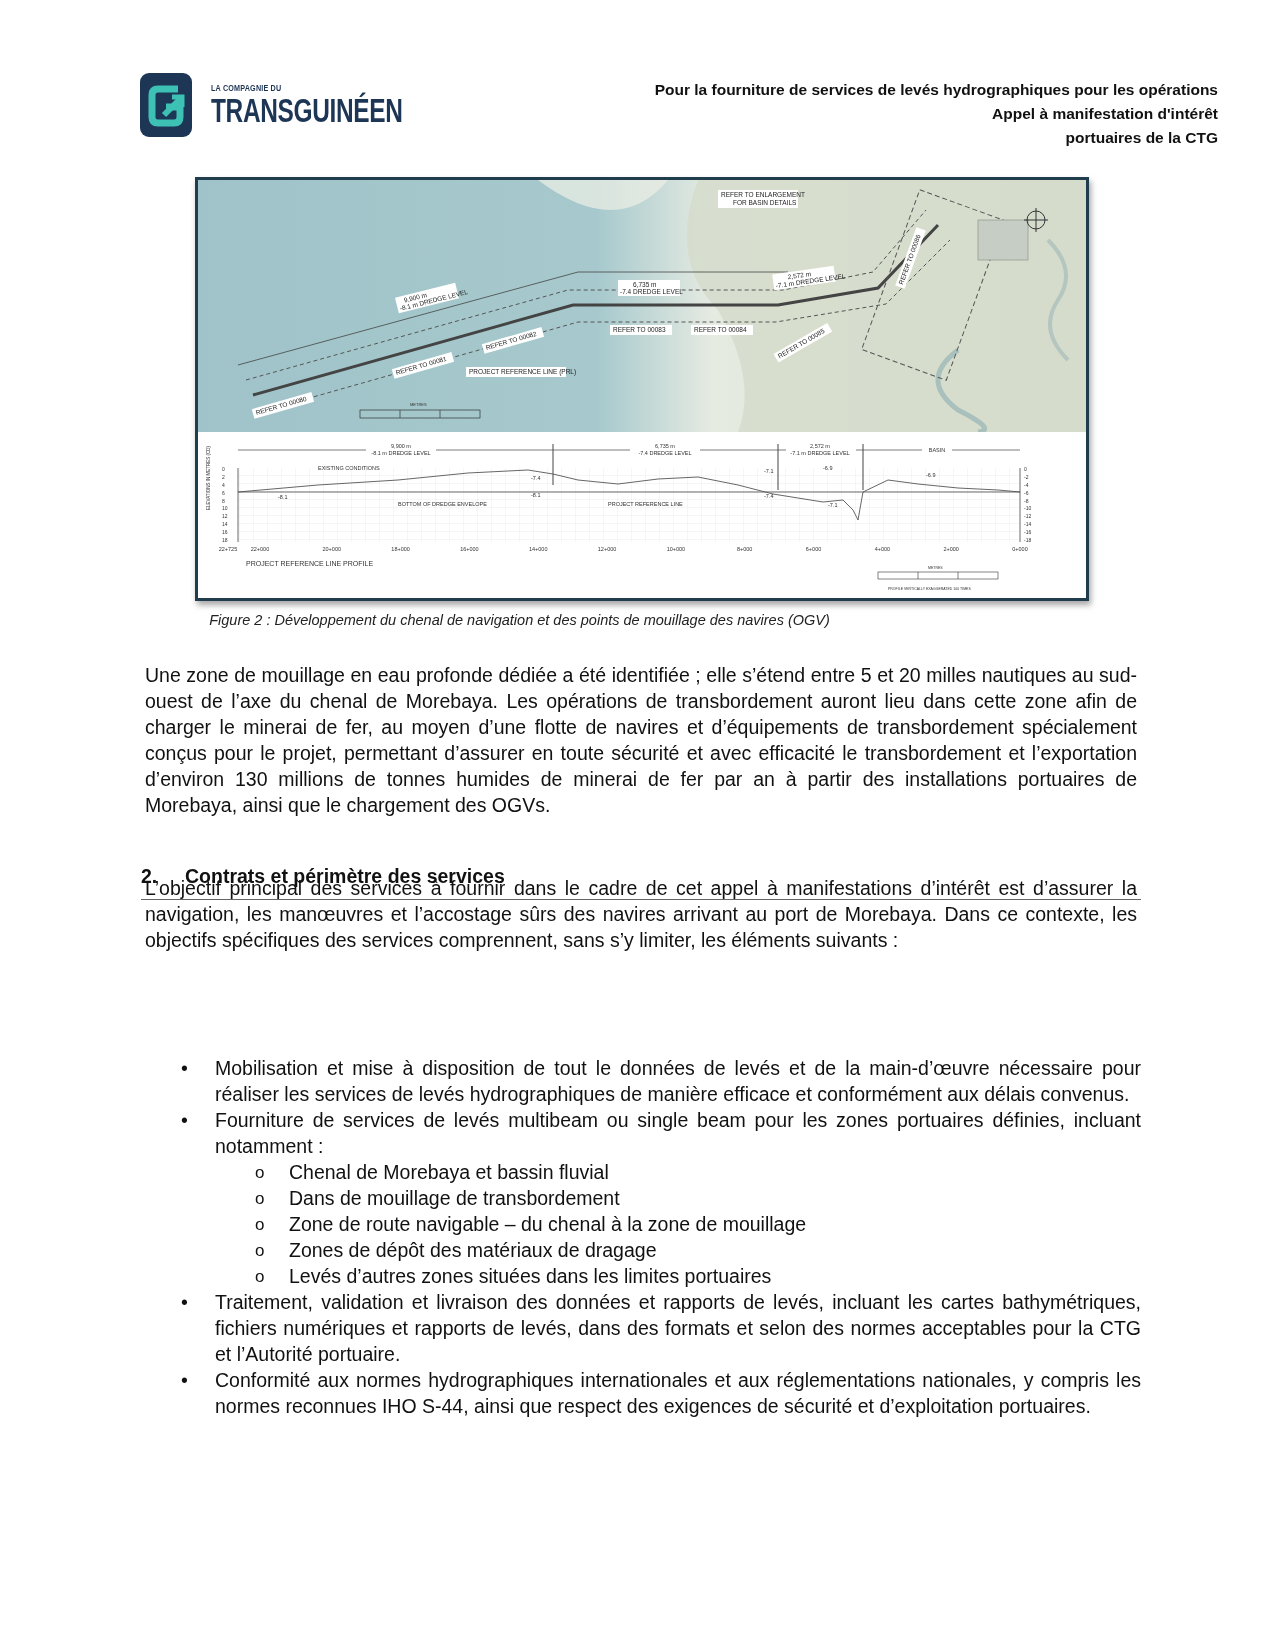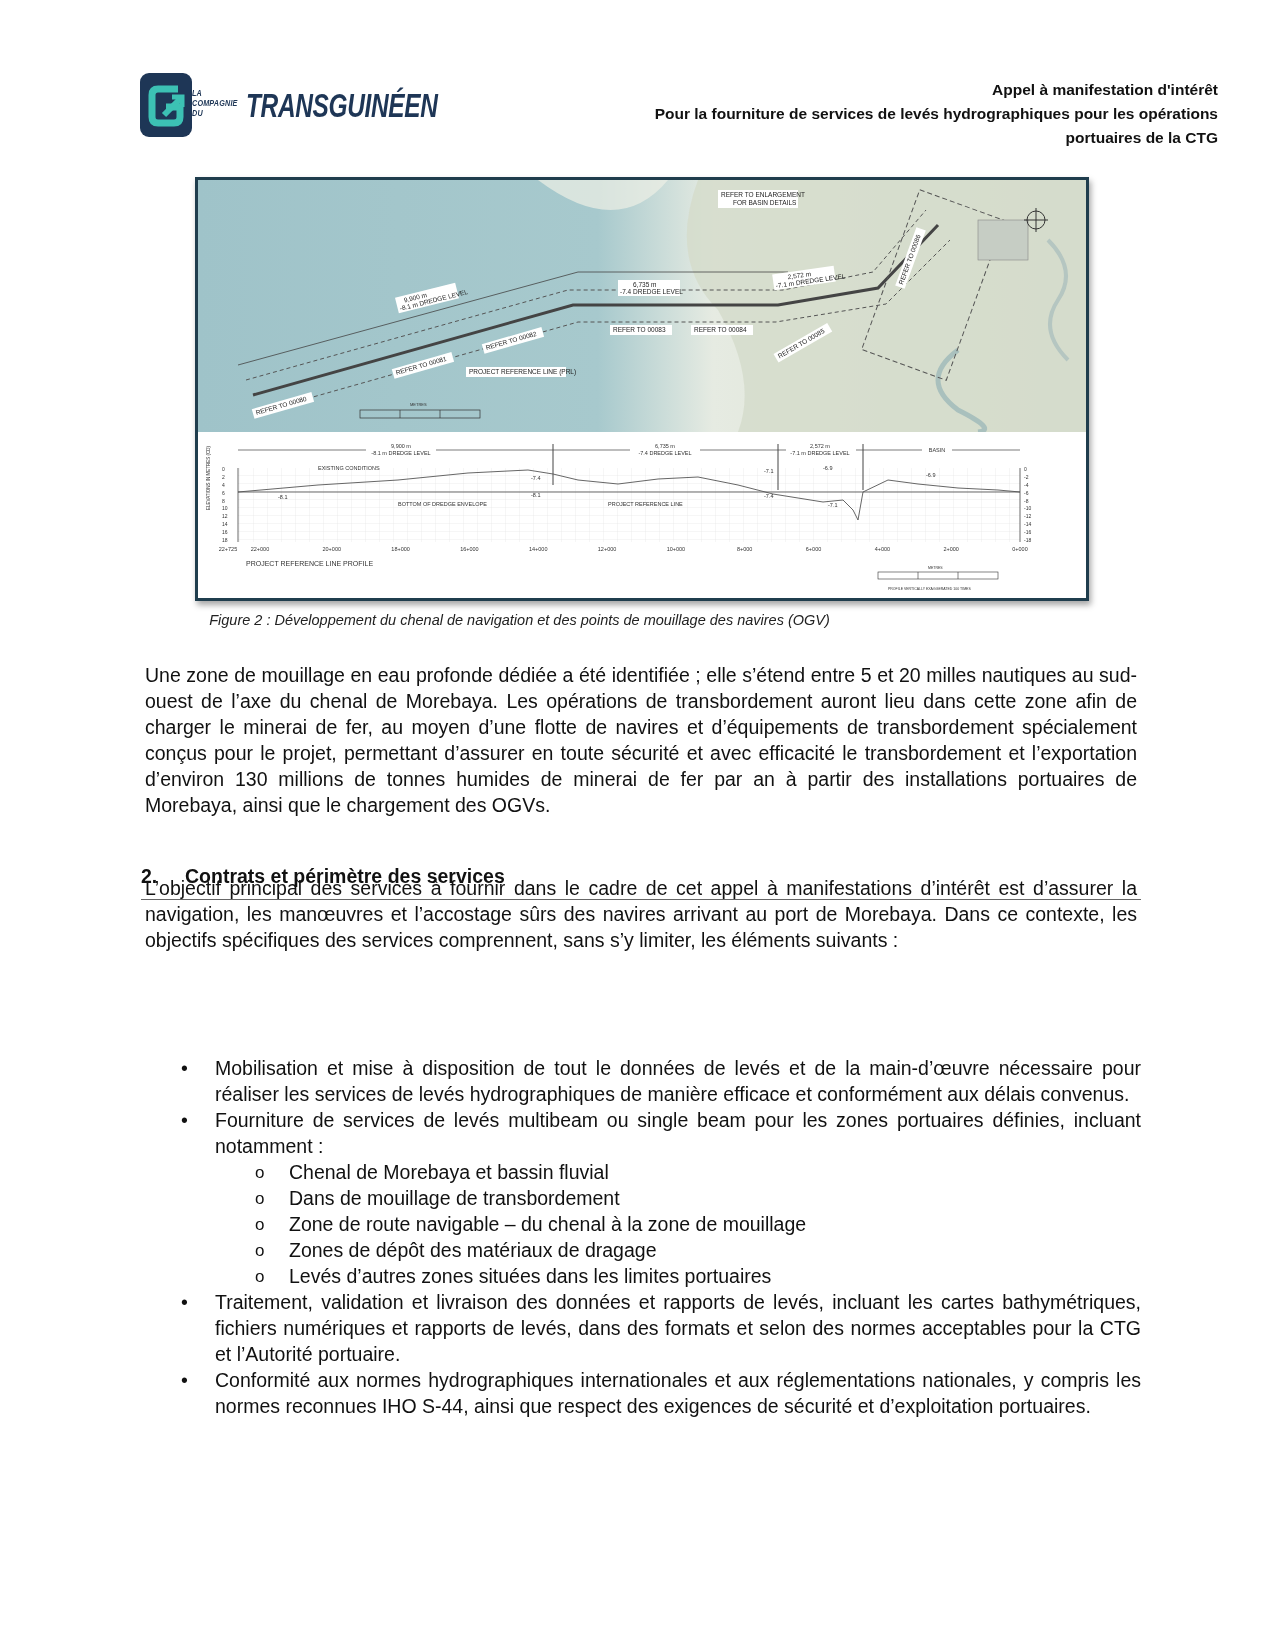--- a/index.html
+++ b/index.html
@@ -3,21 +3,21 @@
 <meta charset="utf-8">
 <style>
   html, body { margin:0; padding:0; background:#ffffff; }
   body { width:1275px; height:1650px; position:relative; overflow:hidden;
          font-family:"Liberation Sans", sans-serif; color:#111; }
 
   
   .logo { position:absolute; left:140px; top:72px; width:215px; height:66px; display:flex; align-items:center; }
   .logo-mark { width:52px; height:64px; background:#1e3656; border-radius:9px; position:relative; flex:none; }
   .logo-mark svg { position:absolute; left:0; top:0; }
-  .logo-text { margin-left:0; display:flex; flex-direction:row; justify-content:center;font-style:italic; }
+  .logo-text { margin-left:19px; display:flex; flex-direction:column; justify-content:center; }
   .logo-small { font-size:8.5px; color:#1e3656; letter-spacing:0.2px; font-weight:bold; transform:scaleX(0.85); transform-origin:left; }
   .logo-big { font-size:34px; color:#1e3656; font-weight:bold; letter-spacing:-0.5px; transform:scaleX(0.72); transform-origin:left; line-height:34px; white-space:nowrap; }
 
   .header-right { position:absolute; right:57px; top:78px; text-align:right; font-weight:bold; font-size:15.5px; line-height:24px; }
 
   
   .figure { position:absolute; left:195px; top:177px; width:888px; height:418px; border:3px solid #1f3d4d; box-shadow:2px 4px 6px rgba(0,0,0,0.35); background:#fff; overflow:hidden; }
   .figure svg { display:block; }
   .caption { position:absolute; left:0; width:1039px; top:612px; text-align:center; font-style:italic; font-size:14.5px; color:#222; }
 
@@ -47,22 +47,22 @@
       <path d="M32 24 H42 V34" fill="none" stroke="#3cc1b4" stroke-width="5"></path>
     </svg>
   </div>
   <div class="logo-text">
     <span class="logo-small">LA COMPAGNIE DU</span>
     <span class="logo-big">TRANSGUINÉEN</span>
   </div>
 </div>
 
 <div class="header-right">
+  <div>Pour la fourniture de services de levés hydrographiques pour les opérations</div>
   <div>Appel à manifestation d'intérêt</div>
-  <div>Pour la fourniture de services de levés hydrographiques pour les opérations</div>
   <div>portuaires de la CTG</div>
 </div>
 
 <div class="figure">
   <svg width="888" height="418" viewBox="0 0 888 418" font-family="Liberation Sans, sans-serif">
     <defs>
       <linearGradient id="sea" x1="0" y1="0" x2="1" y2="0">
         <stop offset="0" stop-color="#9fc3c9"></stop>
         <stop offset="0.45" stop-color="#a7c9cd"></stop>
         <stop offset="0.58" stop-color="#e6ebe2"></stop>

